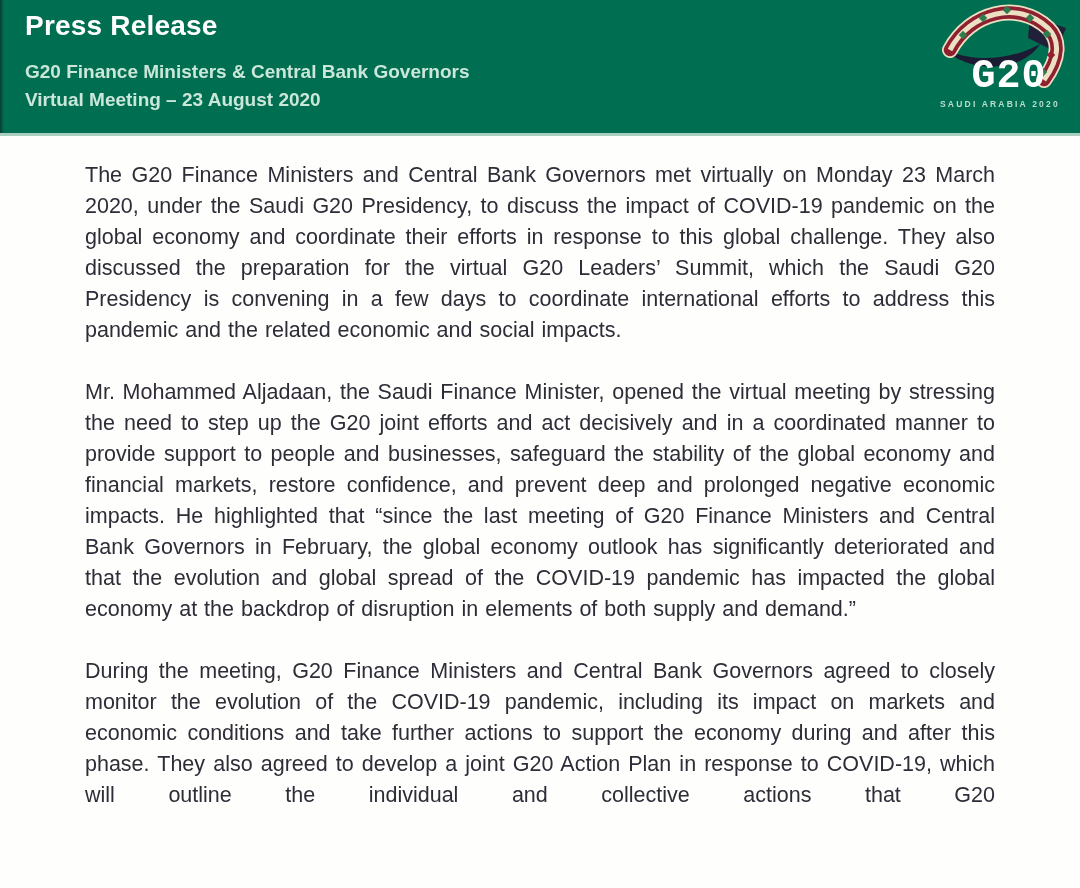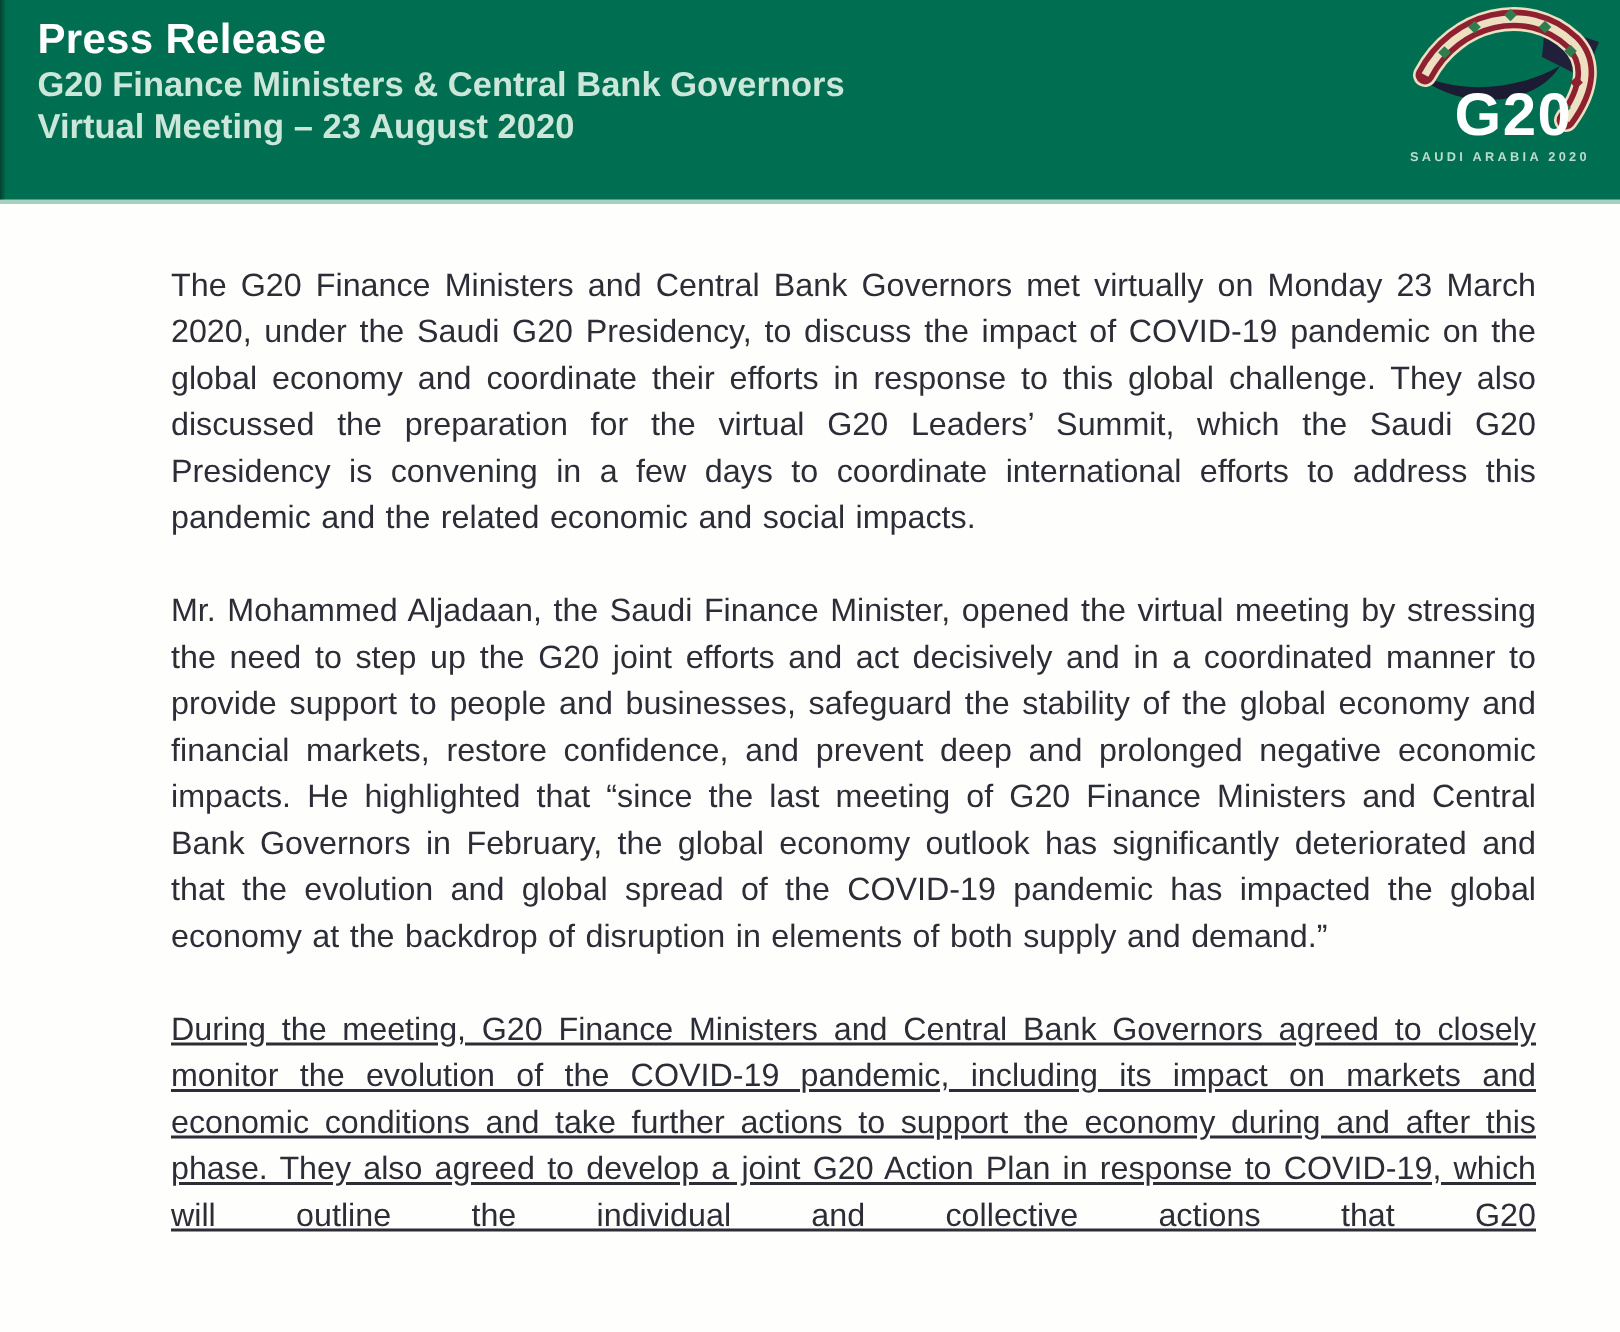--- a/index.html
+++ b/index.html
@@ -38,21 +38,22 @@
     left: 25px;
   }
   .press-title {
     margin: 0;
     font-size: 28px;
     font-weight: 700;
     color: #ffffff;
     letter-spacing: 0.2px;
   }
   .subtitle {
-    font-size: 23px;
+    margin-top: 16px;
+    font-size: 19px;
     font-weight: 700;
     color: #cbe7da;
     line-height: 28px;
   }
 
   
   .logo {
     position: absolute;
     top: 0;
     right: 2px;
@@ -64,55 +65,54 @@
     position: absolute;
     left: 0;
     top: 56px;
     width: 100%;
     text-align: center;
     font-size: 40px;
     font-weight: 700;
     color: #ffffff;
     letter-spacing: 1px;
     line-height: 42px;
+    font-family: Liberation Mono, monospace;
   }
   .logo-sub {
     position: absolute;
     left: 0;
     top: 99px;
     width: 100%;
     font-size: 8.5px;
     font-weight: 700;
     color: #b9ddcf;
     letter-spacing: 2.2px;
     white-space: nowrap;
   }
 
   
   .body-copy {
     position: absolute;
-    top: 154px;
+    top: 139px;
     left: 85px;
     width: 910px;
     padding-top: 21px;
     color: #2c2d37;
     font-size: 21.5px;
     line-height: 31px;
     text-align: justify;
-    margin-left: 29px;
   }
   .body-copy p {
     margin: 0 0 31px 0;
     word-spacing: 1px;
   }
   
   .body-copy p:last-child {
     text-align-last: justify;
     margin-bottom: 0;
-    text-decoration: underline;
   }
 </style>
 </head>
 <body>
 
 <div id="page">
 
   <div class="header">
     <div class="header-edge"></div>
 

